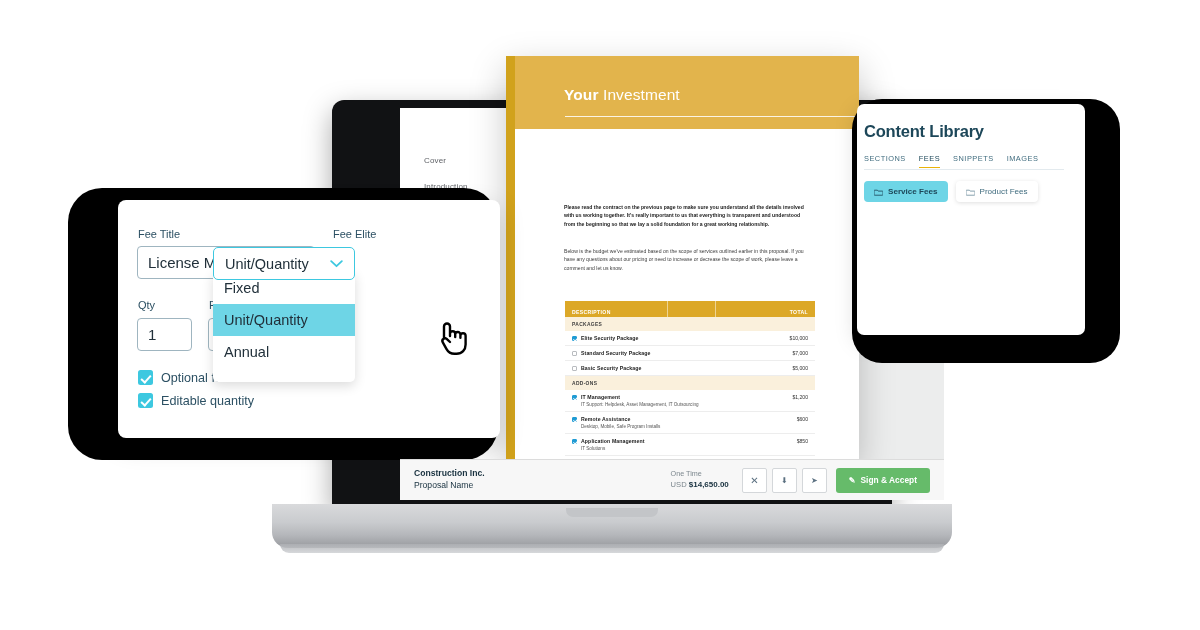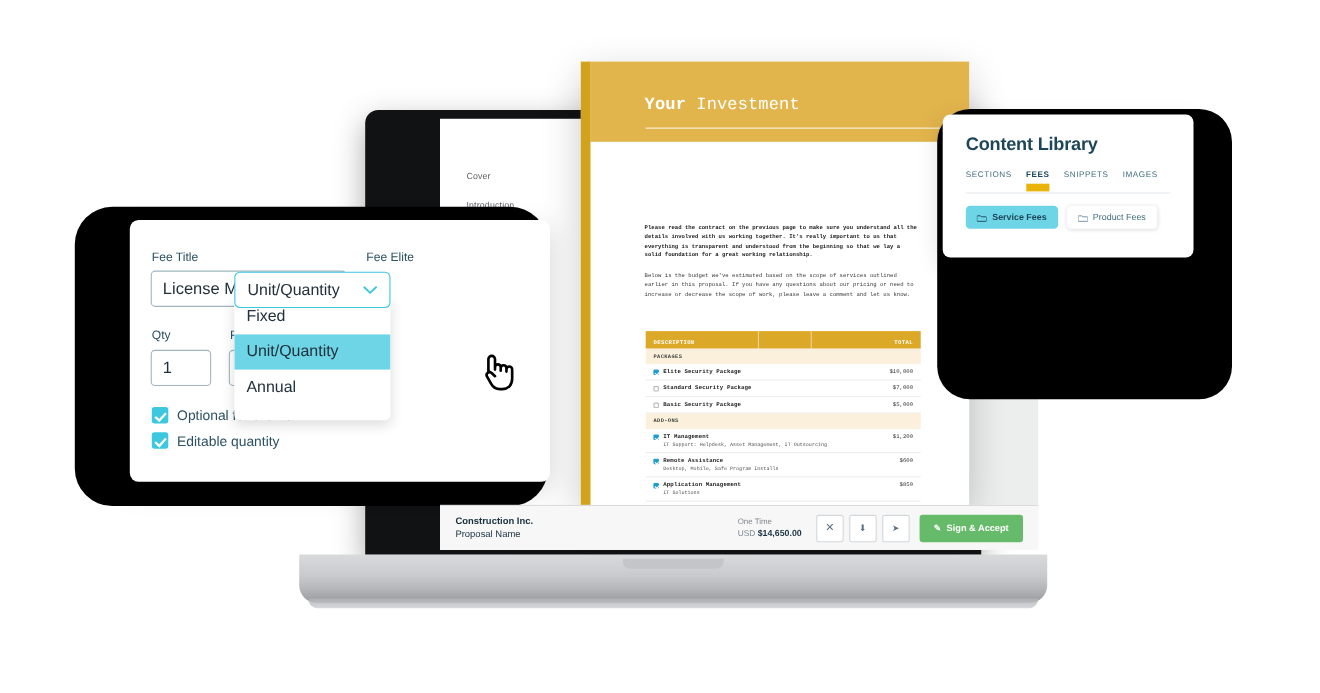--- a/index.html
+++ b/index.html
@@ -72,22 +72,22 @@
     align-items: center; justify-content: center; color: #5b7081;
   }
   .bb-sign {
     height: 25px; padding: 0 13px; background: #66bb6a; border-radius: 3px;
     display: flex; align-items: center; gap: 5px; margin-left: 4px;
   }
   .bb-sign span { color: #fff; font-size: 8.4px; font-weight: 600; }
 
   
   #doc {
-    position: absolute; left: 528px; top: 56px; width: 353px; height: 404px;
-    box-shadow: 0 12px 34px rgba(0,0,0,.22); background: #fff; z-index: 20; font-family: Liberation Mono, monospace;
+    position: absolute; left: 506px; top: 56px; width: 353px; height: 404px;
+    box-shadow: 0 12px 34px rgba(0,0,0,.22); background: #fff; z-index: 20;
   }
   .doc-stripe { position: absolute; left: 0; top: 0; width: 9px; height: 404px; background: #d1a21c; }
   .doc-head {
     position: absolute; left: 9px; top: 0; width: 344px; height: 73px; background: #e2b44c;
   }
   .doc-head h1 {
     position: absolute; left: 49px; top: 30px;
     font-size: 15.5px; font-weight: normal; color: #ffffff; letter-spacing: .1px;
   }
   .doc-head h1 b { font-weight: bold; }
@@ -187,28 +187,28 @@
 
   
   .cursor { position: absolute; left: 437px; top: 318px; z-index: 36; }
 
   
   #cl-frame {
     position: absolute; left: 852px; top: 99px; width: 268px; height: 264px;
     background: #000; border-radius: 30px; z-index: 25;
   }
   #cl-panel {
-    position: absolute; left: 857px; top: 104px; width: 228px; height: 130px;
+    position: absolute; left: 857px; top: 104px; width: 228px; height: 231px;
     background: #fff; border-radius: 7px; box-shadow: 0 7px 22px rgba(0,0,0,.17);
-    z-index: 26; padding: 18px 21px 0 21px;
+    z-index: 26; padding: 18px 21px 0 7px;
   }
   .cl-title { font-size: 16.5px; font-weight: bold; color: #1d4759; letter-spacing: -.2px; }
   .cl-tabs { display: flex; gap: 13px; margin-top: 13px; }
   .cl-tab { font-size: 7.4px; color: #3f6b7e; letter-spacing: .5px; padding-bottom: 4px; }
-  .cl-tab.active { font-weight: bold; color: #1d4759; border-bottom: 7px solid #eab308; }
+  .cl-tab.active { font-weight: normal; color: #1d4759; border-bottom: 1px solid #eab308; }
   .cl-divider { height: 1px; background: #e3eaee; margin-top: 1px; }
   .cl-segs { display: flex; gap: 8px; margin-top: 11px; }
   .cl-seg {
     display: flex; align-items: center; gap: 5px; height: 21px; padding: 0 10px;
     border-radius: 4px; font-size: 8.1px; font-weight: bold; color: #1d4759;
   }
   .cl-seg.active { background: #6ed5e6; }
   .cl-seg.idle { background: #fff; box-shadow: 0 1px 4px rgba(0,0,0,.13); font-weight: normal; color: #3f6b7e; }
   .cl-rows { margin-top: 9px; }
   .cl-row {

